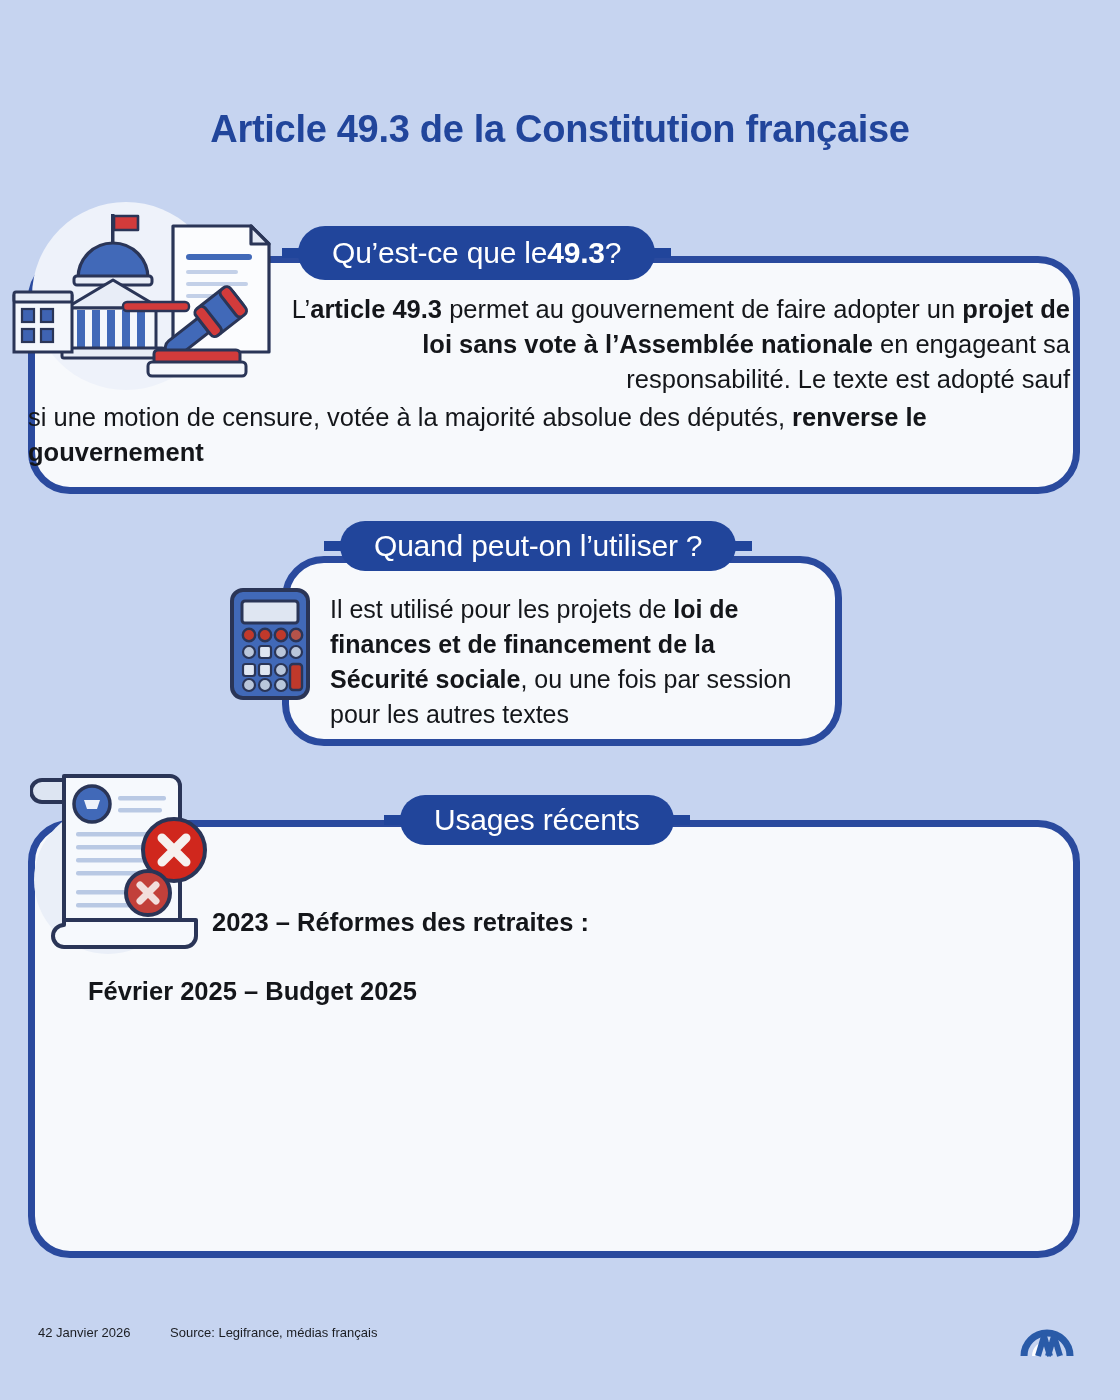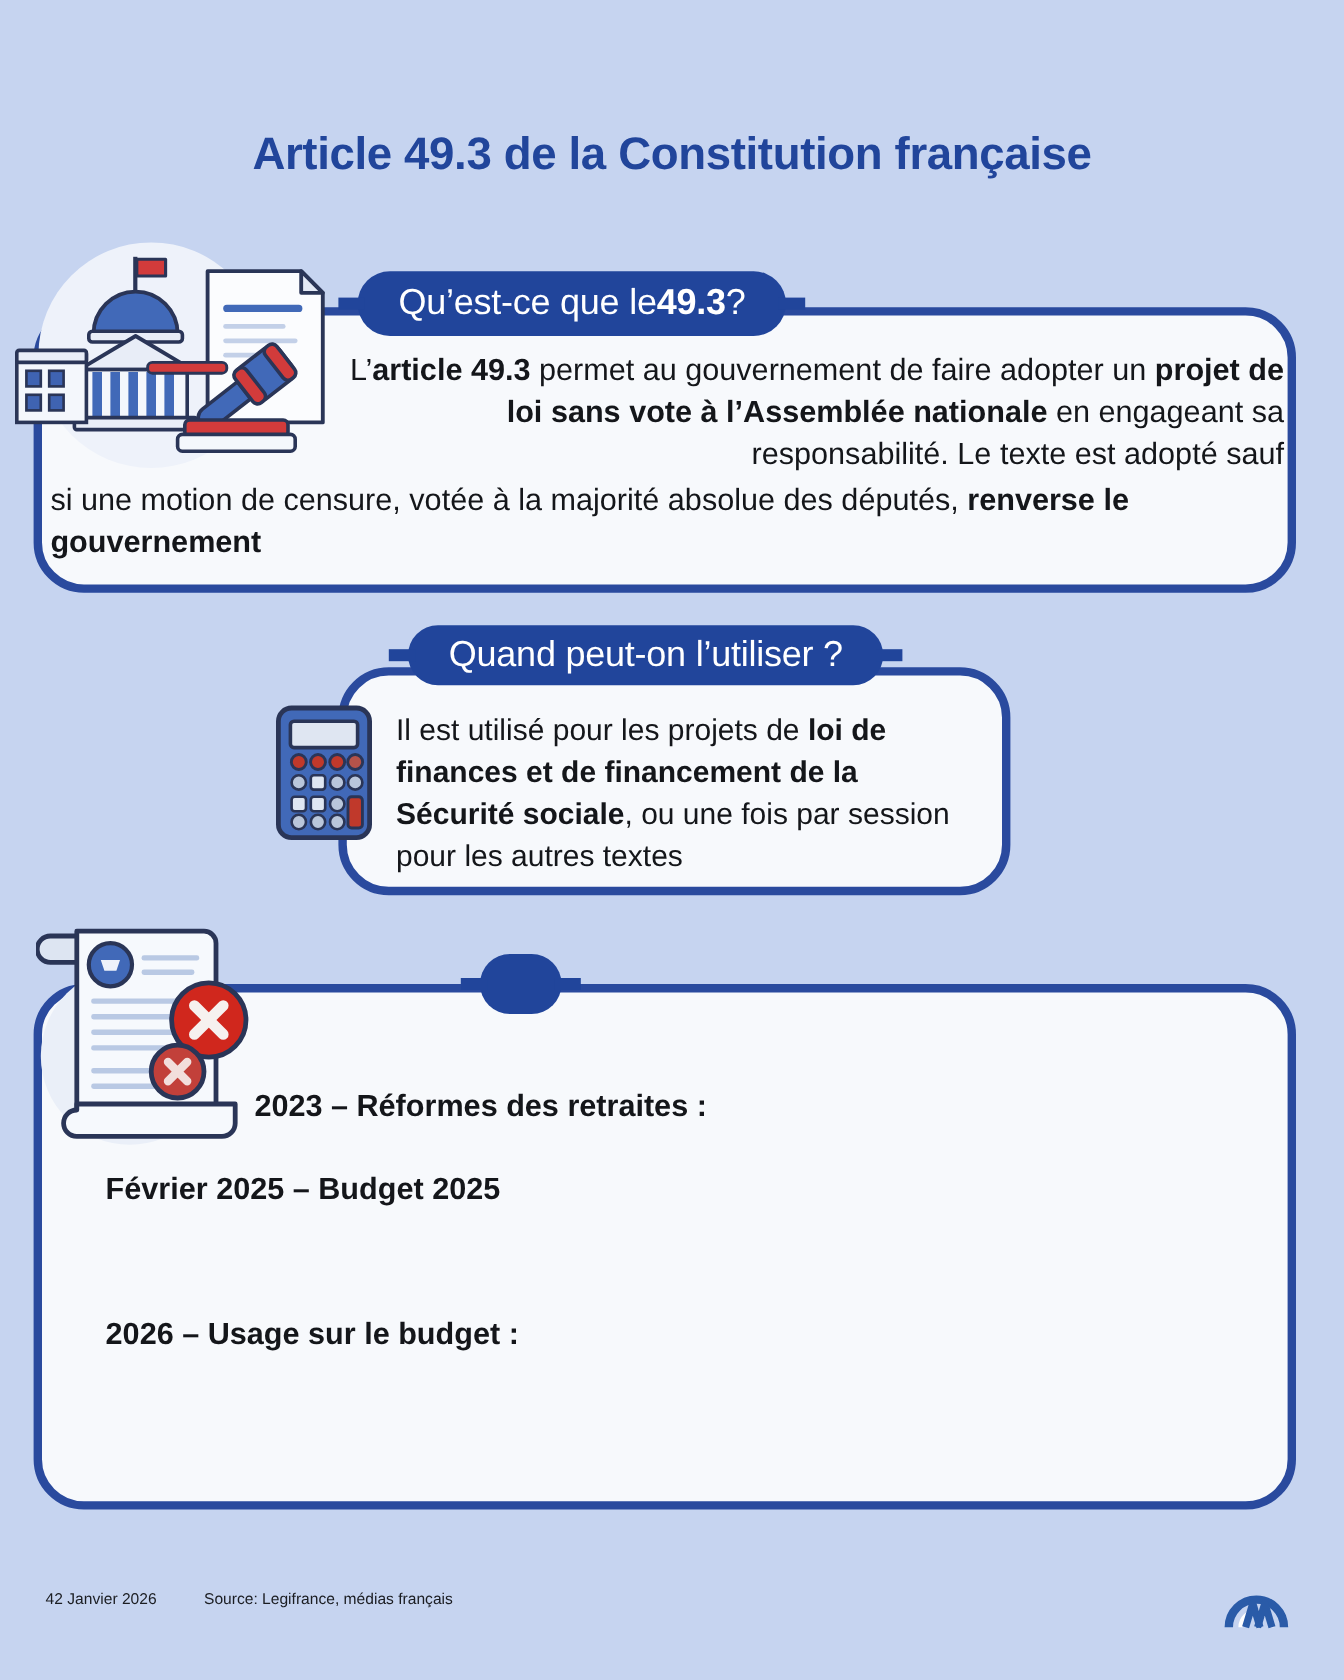--- a/index.html
+++ b/index.html
@@ -81,21 +81,21 @@
     color: #14161a;
     z-index: 4;
   }
   .body-text b { font-weight: bold; }
 
   #txt-1a {
     left: 288px; top: 292px; width: 782px;
     text-align: right;
   }
   #txt-1b {
-    left: 42px; top: 400px; width: 1020px;
+    left: 28px; top: 400px; width: 1020px;
     text-align: left;
   }
   #txt-2 {
     left: 330px; top: 592px; width: 490px;
     font-size: 25px; line-height: 35px;
   }
 
   
   .entry { position: absolute; z-index: 4; }
   .entry .head {
@@ -237,32 +237,32 @@
     <circle cx="37" cy="99" r="6" fill="#b9c6db" stroke="#2a3557" stroke-width="2.2"></circle>
     <circle cx="53" cy="99" r="6" fill="#b9c6db" stroke="#2a3557" stroke-width="2.2"></circle>
   </svg>
 </div>
 
 <div class="card" id="card-3"></div>
 
 <div class="pill" id="pill-3">
   <span class="nub left"></span>
   <span class="nub right"></span>
+  <span>Usages récents</span>
 </div>
 
 <div class="entry" id="entry-1">
   <div class="head">2023 – Réformes des retraites :</div>
 </div>
 
 <div class="entry" id="entry-2">
   <div class="head">Février 2025 – Budget 2025</div>
 </div>
 
 <div class="entry" id="entry-3">
-  <div class="head">2026 – Usage sur le budget :</div>
 </div>
 
 <div class="illus" id="illus-doc">
   <svg viewBox="0 0 200 212" width="200" height="212">
     <circle cx="78" cy="118" r="74" fill="#eaeff8"></circle>
 
     <path d="M12 18 h34 v22 h-34 a11 11 0 0 1 0 -22 z" fill="#dde5f2" stroke="#2a3557" stroke-width="4" stroke-linejoin="round"></path>
 
     <path d="M34 14 h106 a10 10 0 0 1 10 10 v150 h-116 z" fill="#f6f9fd" stroke="#2a3557" stroke-width="4" stroke-linejoin="round"></path>
 

